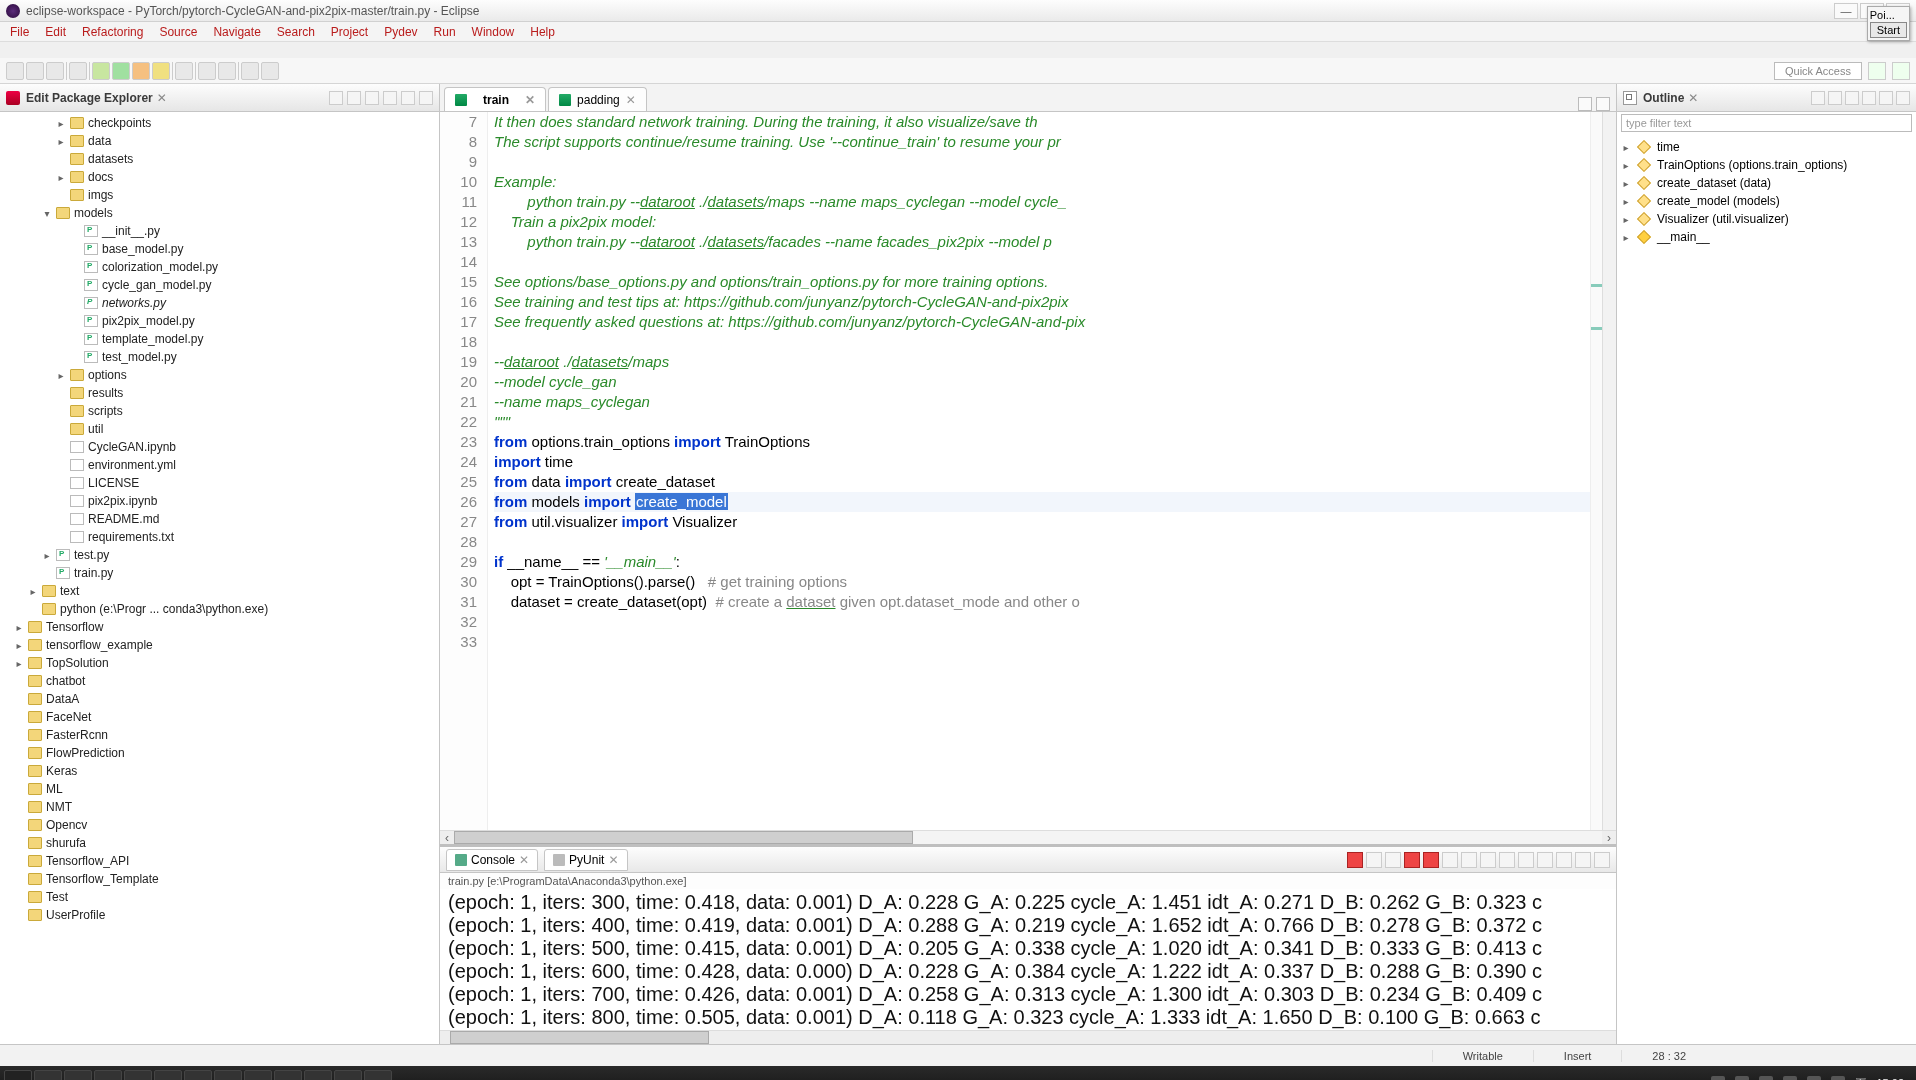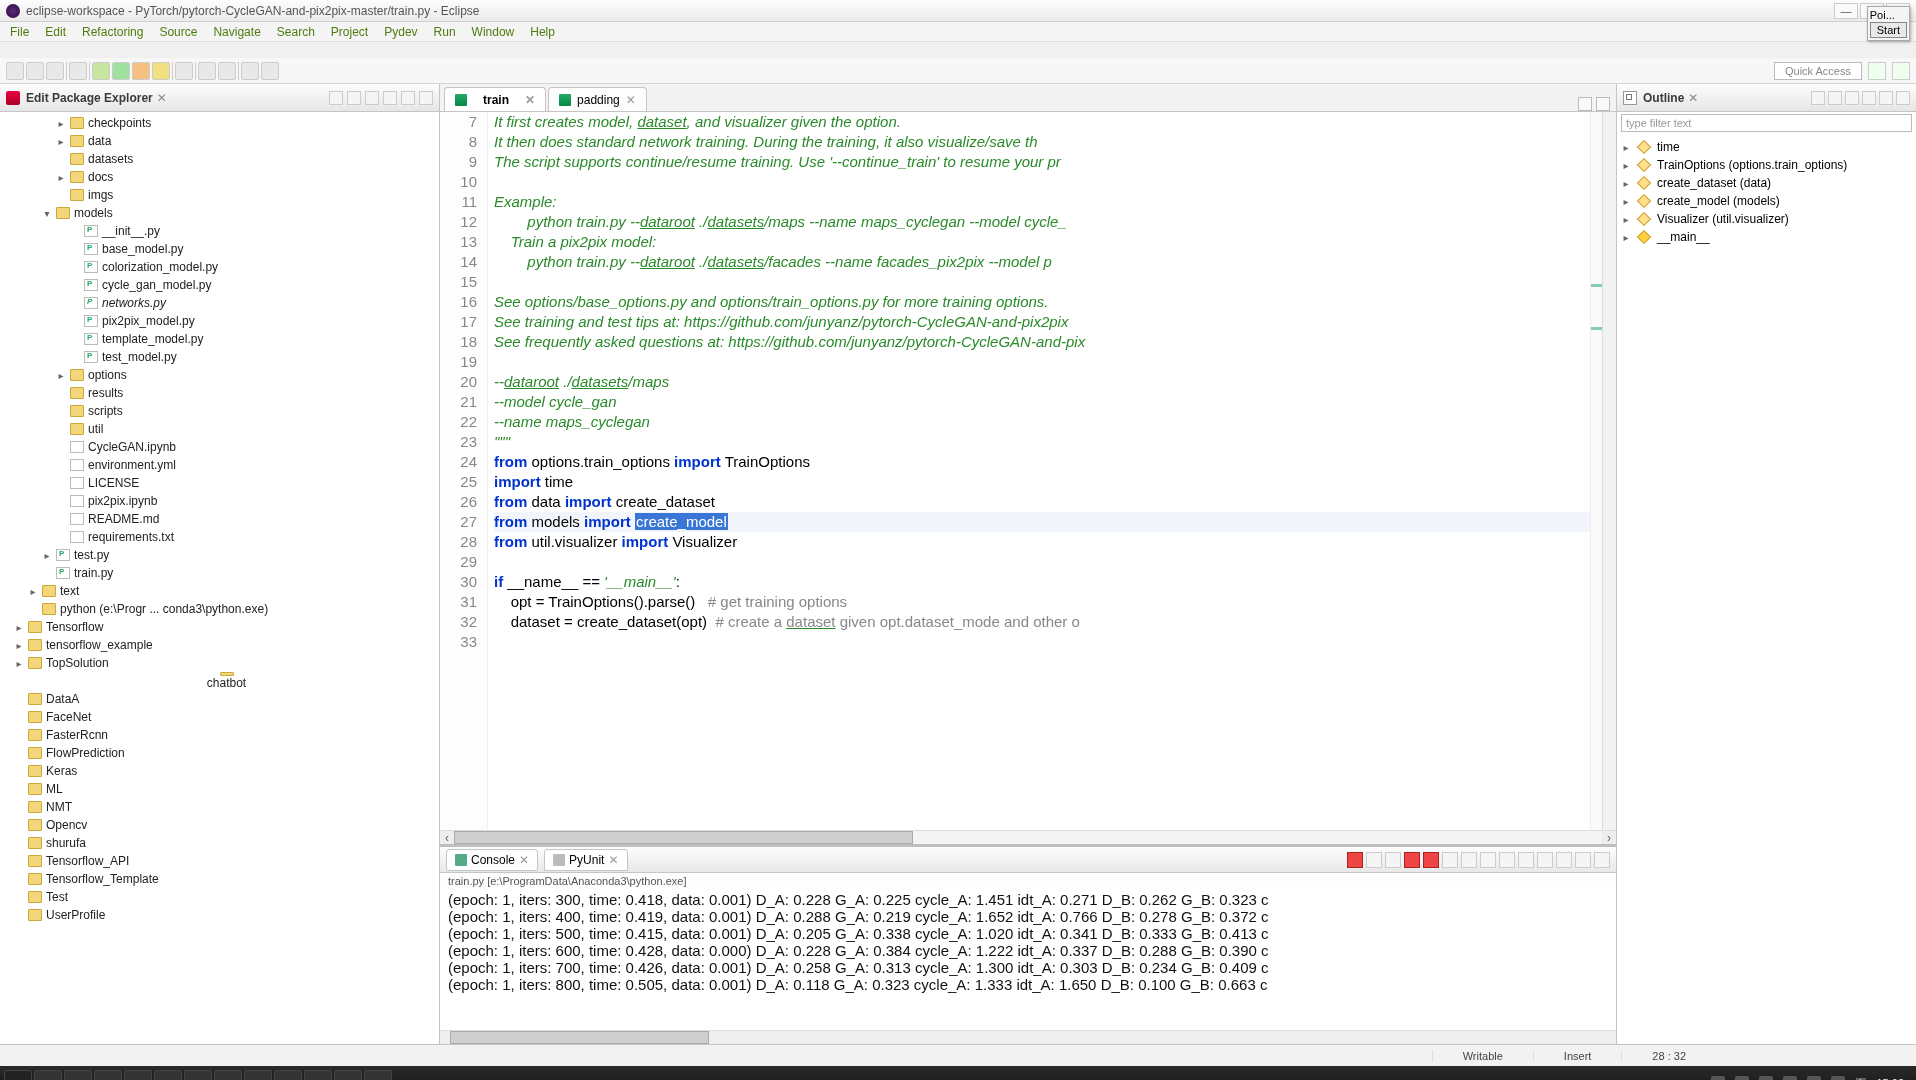--- a/index.html
+++ b/index.html
@@ -6,21 +6,21 @@
 body { width: 1916px; height: 1080px; overflow: hidden; background: #f0f0f0; font-size: 12px; }
 
 .titlebar { height: 22px; background: linear-gradient(#fdfdfd,#eaeaea); border-bottom: 1px solid #d0d0d0; display: flex; align-items: center; padding: 0 6px; color: #555; }
 .titlebar .eclipse-icon { width: 14px; height: 14px; border-radius: 50%; background: radial-gradient(#5a2b7a,#2a0a3a); margin-right: 6px; }
 .titlebar .winbtns { margin-left: auto; display: flex; gap: 2px; }
 .titlebar .winbtns div { width: 24px; height: 16px; border: 1px solid #ccc; background: #fafafa; text-align: center; line-height: 14px; font-size: 11px; }
 
 .float-widget { position: absolute; top: 6px; right: 6px; background: #f5f5f5; border: 1px solid #aaa; box-shadow: 1px 1px 3px rgba(0,0,0,.3); padding: 2px; font-size: 11px; }
 .float-widget .start { background: #e8e8e8; border: 1px solid #888; padding: 1px 6px; margin-top: 1px; text-align: center; }
 
-.menubar { height: 20px; background: #f4f4f4; border-bottom: 1px solid #ddd; display: flex; align-items: center; padding: 0 4px; gap: 4px; color: #4d7c0f; }
+.menubar { height: 20px; background: #f4f4f4; border-bottom: 1px solid #ddd; display: flex; align-items: center; padding: 0 4px; gap: 4px; color: #b91c1c; }
 .menubar span { padding: 2px 6px; }
 
 .toolbar { height: 26px; background: #f7f7f7; border-bottom: 1px solid #d5d5d5; display: flex; align-items: center; padding: 0 6px; gap: 2px; margin-top: 16px; }
 .tb-btn { width: 18px; height: 18px; background: #e8e8e8; border: 1px solid #ccc; border-radius: 2px; }
 .tb-sep { width: 1px; height: 18px; background: #ccc; }
 .quick-access { margin-left: auto; border: 1px solid #bbb; background: #fff; padding: 2px 10px; color: #888; font-size: 11px; }
 .persp-btn { width: 18px; height: 18px; border: 1px solid #ccc; background: #efe; margin-left: 4px; }
 
 .main { display: flex; height: 960px; }
 
@@ -75,21 +75,21 @@
 
 .console { height: 200px; border-top: 3px solid #bfbfbf; background: #fff; display: flex; flex-direction: column; }
 .console-tabs { height: 26px; background: linear-gradient(#fdfdfd,#e8e8e8); border-bottom: 1px solid #c5c5c5; display: flex; align-items: center; padding: 0 6px; gap: 6px; }
 .console-tabs .ctab { padding: 3px 8px; border: 1px solid #c5c5c5; background: #fff; border-radius: 3px 3px 0 0; display: flex; align-items: center; gap: 4px; }
 .console-tabs .ctab .ci { width: 12px; height: 12px; background: #bbb; border-radius: 1px; }
 .console-tabs .ctab.active .ci { background: #5a8; }
 .console-tabs .tools { margin-left: auto; display: flex; gap: 3px; }
 .console-tabs .tools div { width: 16px; height: 16px; border: 1px solid #ccc; background: #f5f5f5; }
 .console-tabs .tools .red { background: #e44; border-color: #a22; }
 .console-launch { padding: 2px 8px; color: #555; font-size: 11px; background: #fdfdfd; }
-.console-body { flex: 1; padding: 2px 8px; font-family: Consolas, monospace; font-size: 15px; overflow: hidden; white-space: pre; color: #111; }
+.console-body { flex: 1; padding: 2px 8px; font-family: Consolas, monospace; font-size: 20px; overflow: hidden; white-space: pre; color: #111; }
 .console-hscroll { height: 14px; background: #eee; border-top: 1px solid #ddd; position: relative; }
 .console-hscroll .th { position: absolute; left: 10px; width: 22%; height: 100%; background: #cfcfcf; border: 1px solid #aaa; }
 
 
 .outline { width: 300px; border-left: 1px solid #c5c5c5; background: #fff; display: flex; flex-direction: column; }
 .outline-header { height: 28px; background: linear-gradient(#fdfdfd,#e6e6e6); border-bottom: 1px solid #c5c5c5; display: flex; align-items: center; padding: 0 6px; font-weight: bold; color: #3a3a3a; }
 .outline-header .oi { width: 14px; height: 14px; border: 1px solid #999; background: #fff; margin-right: 6px; position: relative; }
 .outline-header .oi::before { content: ""; position: absolute; left: 2px; top: 2px; width: 4px; height: 4px; border: 1px solid #777; }
 .outline-header .x { color: #888; font-weight: normal; margin-left: 4px; }
 .outline-header .ot { margin-left: auto; display: flex; gap: 3px; }
@@ -331,21 +331,21 @@
         <div class="row" style="padding-left: 14px;">
           <span class="tw">▸</span>
           <span class="ico proj"></span>
           <span class="lbl">tensorflow_example</span>
         </div>
         <div class="row" style="padding-left: 14px;">
           <span class="tw">▸</span>
           <span class="ico proj"></span>
           <span class="lbl">TopSolution</span>
         </div>
-        <div class="row" style="padding-left: 14px; flex-direction: column;">
+        <div class="row" style="padding-left: 14px;">
           <span class="tw"></span>
           <span class="ico proj"></span>
           <span class="lbl">chatbot</span>
         </div>
         <div class="row" style="padding-left: 14px;">
           <span class="tw"></span>
           <span class="ico proj"></span>
           <span class="lbl">DataA</span>
         </div>
         <div class="row" style="padding-left: 14px;">
@@ -454,21 +454,20 @@
           <div>26</div>
           <div>27</div>
           <div>28</div>
           <div>29</div>
           <div>30</div>
           <div>31</div>
           <div>32</div>
           <div>33</div>
         </div>
       <div class="code" id="code">
-          <div class="ln"><span class="c-comment">It first creates model, </span><span class="c-comment c-under">dataset</span><span class="c-comment">, and visualizer given the option.</span></div>
           <div class="ln"><span class="c-comment">It then does standard network training. During the training, it also visualize/save th</span></div>
           <div class="ln"><span class="c-comment">The script supports continue/resume training. Use '--continue_train' to resume your pr</span></div>
           <div class="ln"></div>
           <div class="ln"><span class="c-comment">Example:</span></div>
           <div class="ln"><span class="c-comment">        python train.py --</span><span class="c-comment c-under">dataroot</span><span class="c-comment"> ./</span><span class="c-comment c-under">datasets</span><span class="c-comment">/maps --name maps_cyclegan --model cycle_</span></div>
           <div class="ln"><span class="c-comment">    Train a pix2pix model:</span></div>
           <div class="ln"><span class="c-comment">        python train.py --</span><span class="c-comment c-under">dataroot</span><span class="c-comment"> ./</span><span class="c-comment c-under">datasets</span><span class="c-comment">/facades --name facades_pix2pix --model p</span></div>
           <div class="ln"></div>
           <div class="ln"><span class="c-comment">See options/base_options.py and options/train_options.py for more training options.</span></div>
           <div class="ln"><span class="c-comment">See training and test tips at: https://github.com/junyanz/pytorch-CycleGAN-and-pix2pix</span></div>

